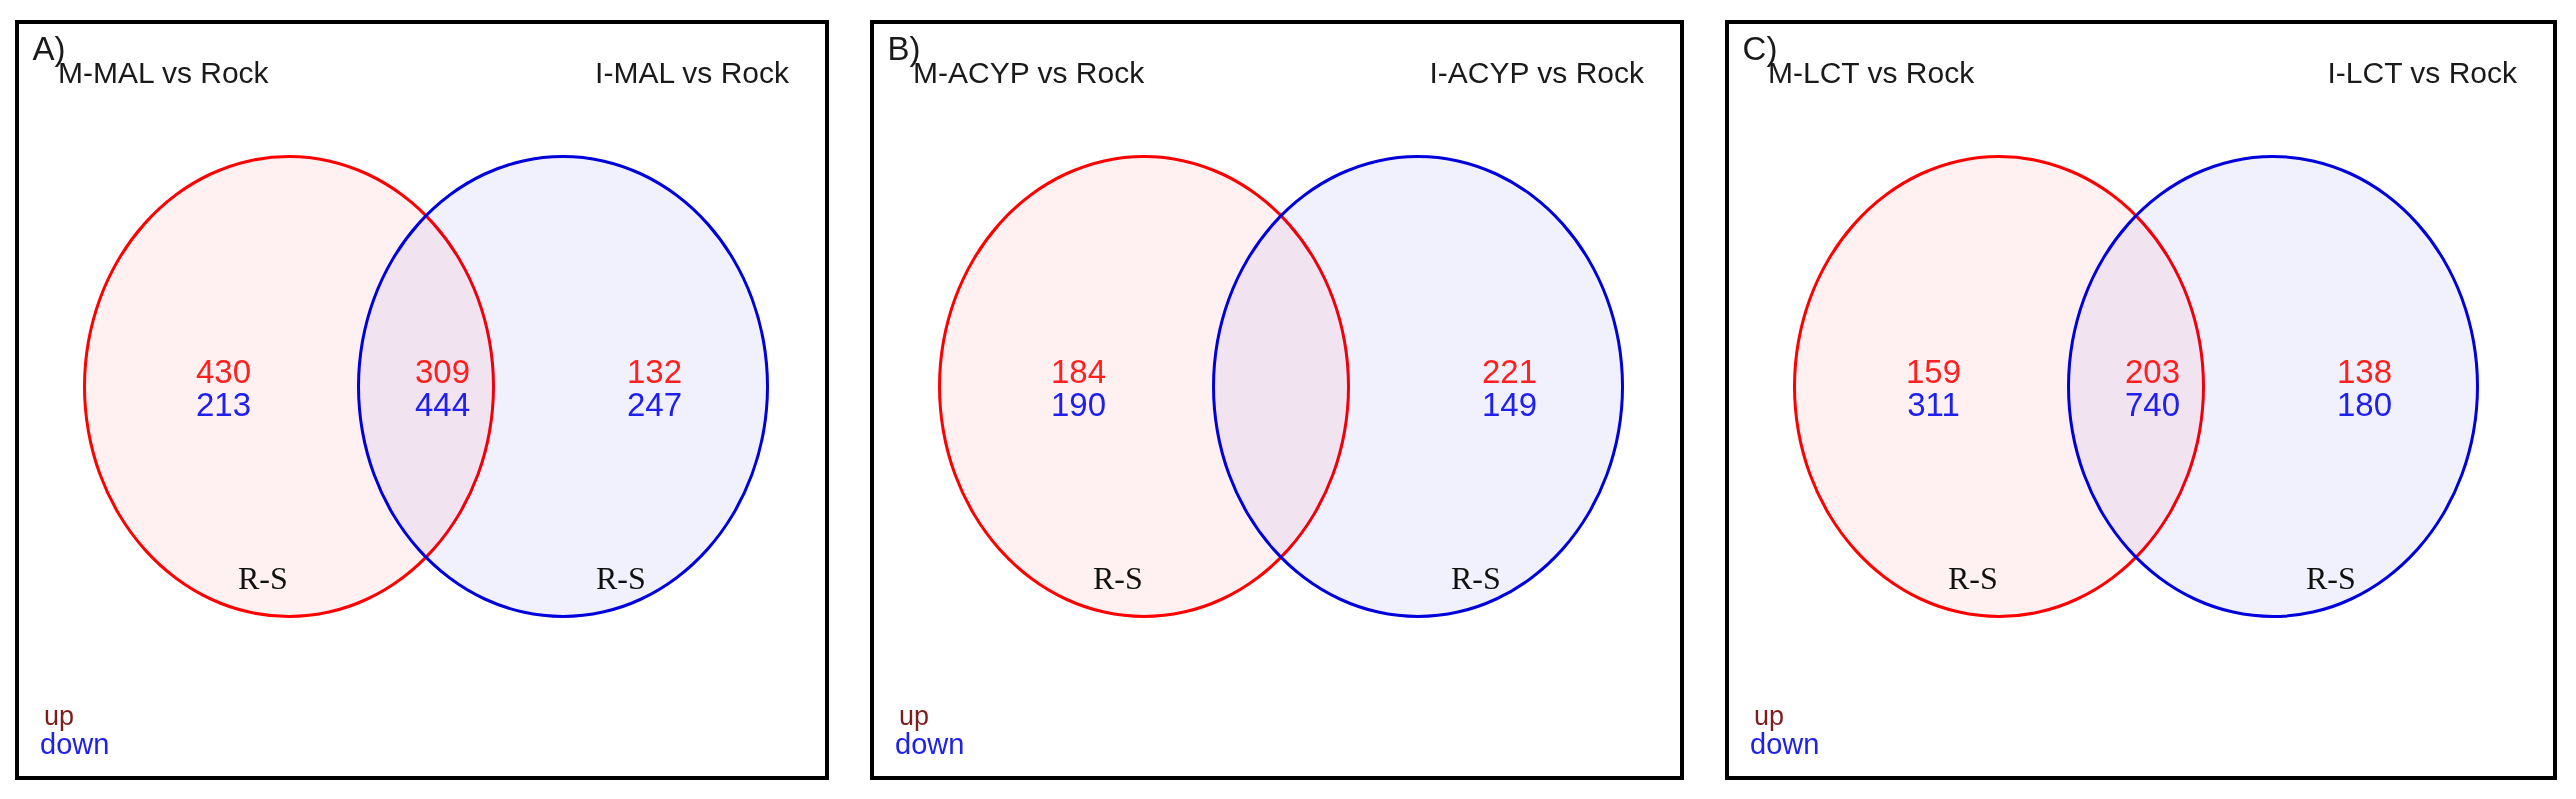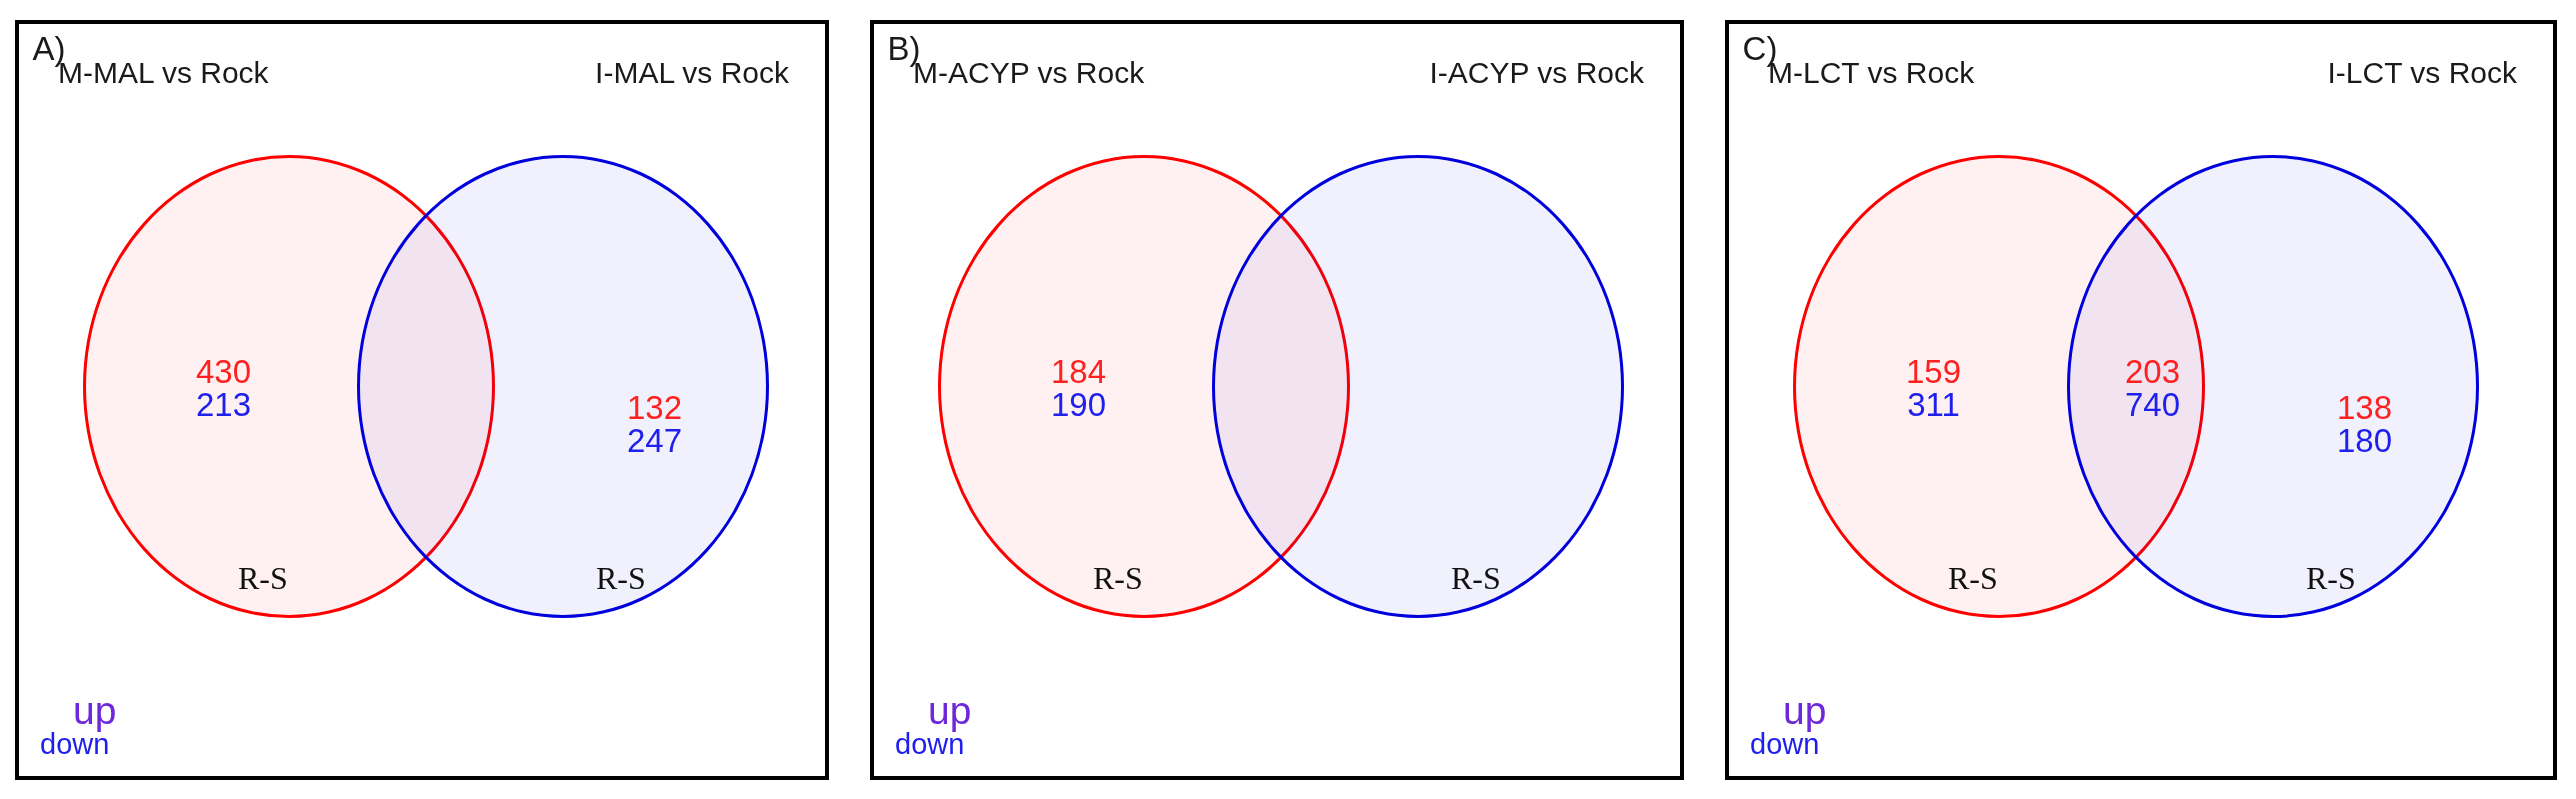--- a/index.html
+++ b/index.html
@@ -95,44 +95,44 @@
   }
   .counts .down {
     display: block;
     color: #2020ee;
     font-size: 33px;
     font-family: "Liberation Sans", sans-serif;
     text-align: center;
   }
   .counts-left   { left: 129px;  top: 331px; width: 151px; }
   .counts-center { left: 348px;  top: 331px; width: 151px; }
-  .counts-right  { left: 560px;  top: 331px; width: 151px; margin-top: 36px; }
+  .counts-right  { left: 560px;  top: 331px; width: 151px; }
 
   .rs-label {
     position: absolute;
     font-size: 32px;
     color: #111111;
     white-space: nowrap;
     font-family: Liberation Serif, serif;
   }
   .rs-left  { left: 219px; top: 536px; }
   .rs-right { left: 577px; top: 536px; }
 
   .legend {
     position: absolute;
     left: 21px;
     bottom: 16.6px;
     line-height: 1.0;
     font-family: "Liberation Sans", sans-serif;
   }
   .legend .legend-up {
     display: block;
-    color: #6d28d9;
-    font-size: 39px;
-    margin-left: 33px;
+    color: #7f1d1d;
+    font-size: 27px;
+    margin-left: 4px;
   }
   .legend .legend-down {
     display: block;
     color: #2020ee;
     font-size: 29px;
   }
 </style>
 </head>
 <body>
 
@@ -146,20 +146,24 @@
 
     <div class="venn">
       <div class="circle circle-left"></div>
       <div class="circle circle-right"></div>
 
       <div class="counts counts-left">
         <span class="up">430</span>
         <span class="down">213</span>
       </div>
 
+      <div class="counts counts-center">
+        <span class="up">309</span>
+        <span class="down">444</span>
+      </div>
 
       <div class="counts counts-right">
         <span class="up">132</span>
         <span class="down">247</span>
       </div>
 
       <div class="rs-label rs-left">R-S</div>
       <div class="rs-label rs-right">R-S</div>
     </div>
 
@@ -178,20 +182,24 @@
     <div class="venn">
       <div class="circle circle-left"></div>
       <div class="circle circle-right"></div>
 
       <div class="counts counts-left">
         <span class="up">184</span>
         <span class="down">190</span>
       </div>
 
 
+      <div class="counts counts-right">
+        <span class="up">221</span>
+        <span class="down">149</span>
+      </div>
 
       <div class="rs-label rs-left">R-S</div>
       <div class="rs-label rs-right">R-S</div>
     </div>
 
     <div class="legend">
       <span class="legend-up">up</span>
       <span class="legend-down">down</span>
     </div>
   </div>

